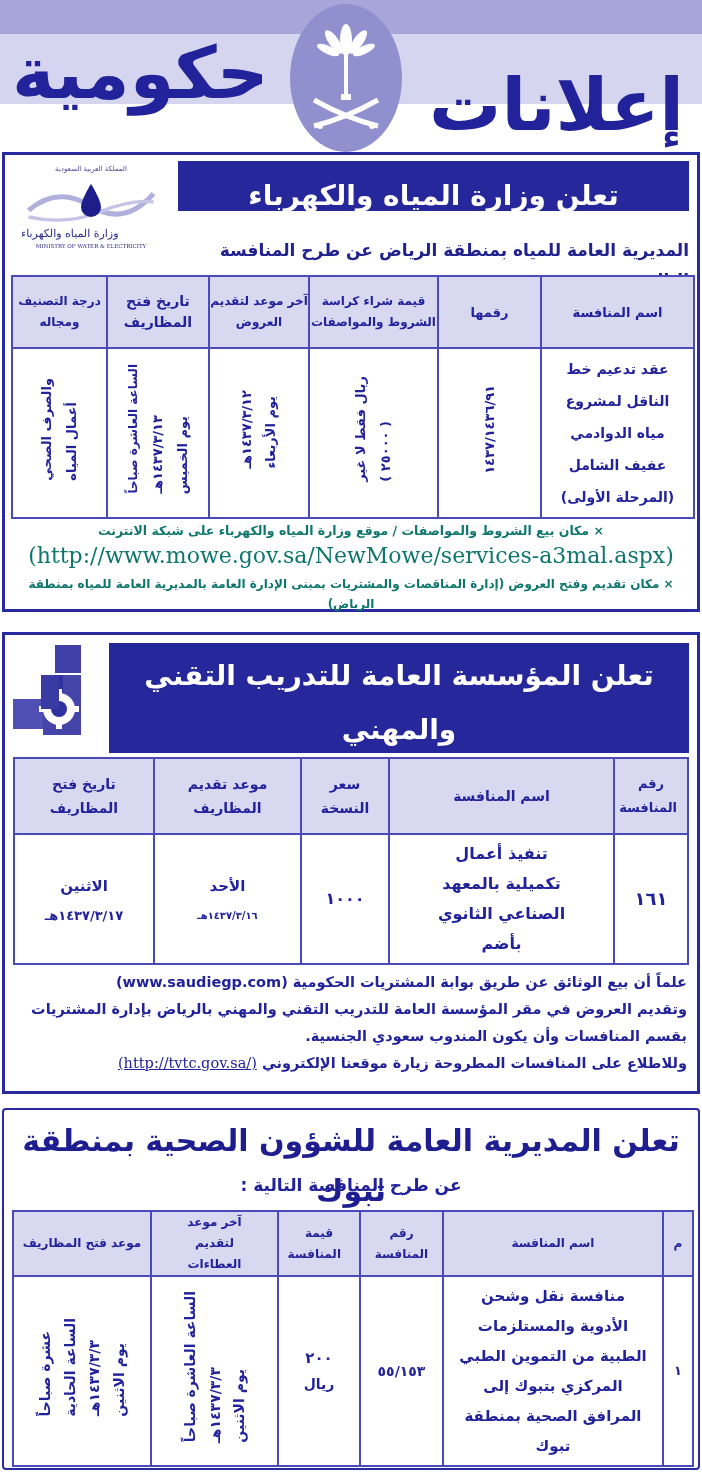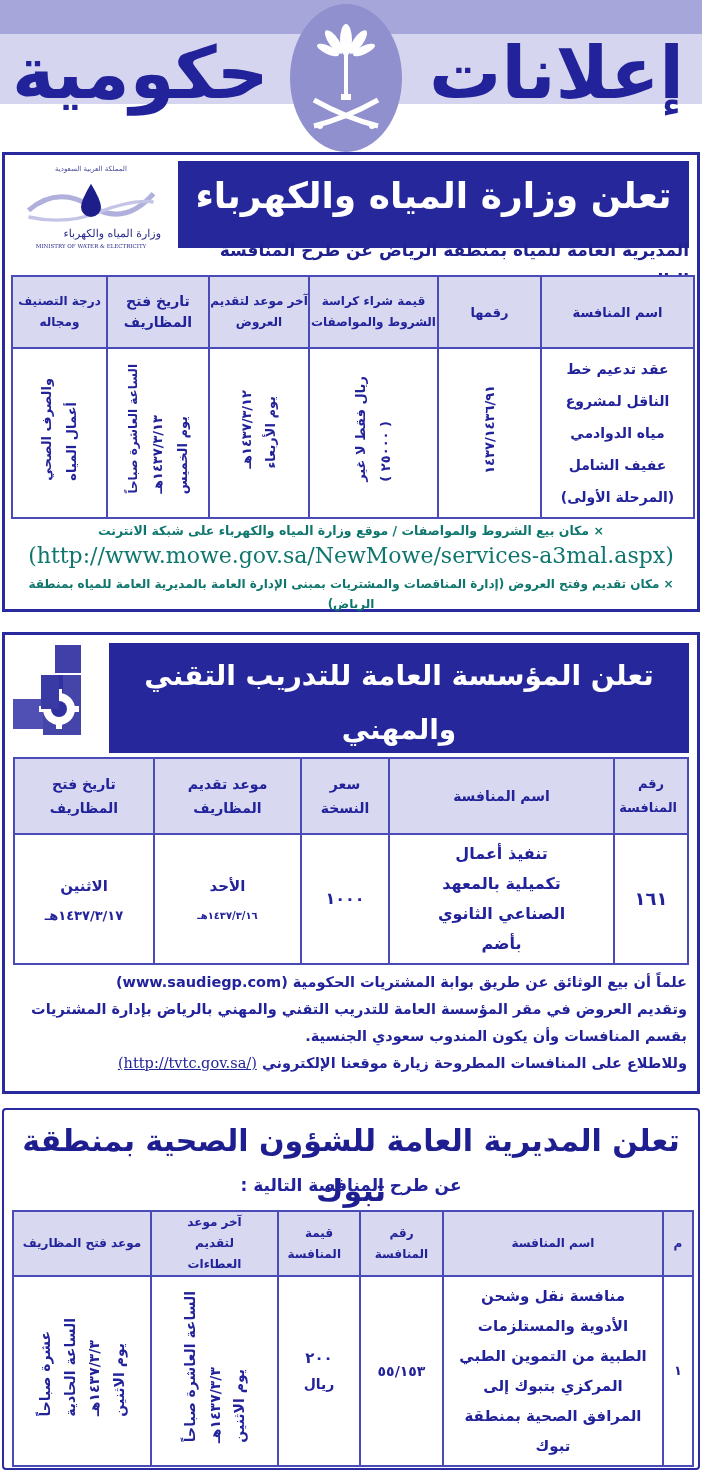--- a/index.html
+++ b/index.html
@@ -5,21 +5,21 @@
   * { box-sizing: border-box; margin: 0; padding: 0; }
   html, body { width: 702px; height: 1476px; background: #ffffff; overflow: hidden; }
   body { position: relative; font-family: "DejaVu Sans", sans-serif; color: #2a2a9a; direction: rtl; }
 
   
   .masthead { position: absolute; left: 0; top: 0; width: 702px; height: 140px; }
   .mh-band-top { position: absolute; left: 0; top: 0; width: 702px; height: 34px; background: #a6a6da; }
   .mh-band-mid { position: absolute; left: 0; top: 34px; width: 702px; height: 70px; background: #d5d5ef; }
   .mh-word { position: absolute; top: 30px; font-family: "DejaVu Sans", sans-serif; font-weight: bold;
              font-size: 72px; line-height: 86px; color: #22229a; letter-spacing: -2px; }
-  .mh-word.right { right: 18px; }
+  .mh-word.right { right: 18px; margin-top: 32px; }
   .mh-word.left { left: 12px; }
   .emblem { position: absolute; left: 290px; top: 4px; width: 112px; height: 148px; border-radius: 50%;
             background: #9090cf; display: flex; align-items: center; justify-content: center; }
   .emblem svg { width: 80px; height: 120px; }
 
   
   .section { position: absolute; left: 2px; width: 698px; border: 3px solid #2a2aa0; background: #fff; }
   .section.rounded { border-radius: 4px; border-width: 2px; border-color: #2a2aa0; }
 
   .title-bar { position: absolute; background: #27279c; color: #ffffff; text-align: center; font-weight: bold; }
@@ -72,25 +72,25 @@
 </div>
 
 <div class="section" style="top:152px; height:460px;padding-left:21px;">
   <div class="logo-water">
     <div style="position:absolute; left:10px; top:2px; width:140px; text-align:center; font-size:7px; color:#4a4a9a;">المملكة العربية السعودية</div>
     <svg viewBox="0 0 160 60" style="position:absolute; left:0; top:14px; width:160px; height:50px;">
       <path d="M5 40 Q40 10 80 35 T155 20" stroke="#b0b0dc" stroke-width="6" fill="none"></path>
       <path d="M5 48 Q50 58 90 42 T155 30" stroke="#c4c4e6" stroke-width="4" fill="none"></path>
       <path d="M80 8 Q92 28 92 36 A12 12 0 0 1 68 36 Q68 28 80 8 Z" fill="#1e1e8a"></path>
     </svg>
-    <div style="position:absolute; left:10px; top:64px; width:140px; text-align:right; font-size:11px; color:#2a2a8a; font-family:'DejaVu Serif', serif;">وزارة المياه والكهرباء</div>
+    <div style="position:absolute; left:10px; top:64px; width:140px; text-align:left; font-size:11px; color:#2a2a8a; font-family:'DejaVu Serif', serif;">وزارة المياه والكهرباء</div>
     <div style="position:absolute; left:10px; top:80px; width:140px; text-align:center; font-size:5.5px; color:#2a2a8a; direction:ltr; font-family:'DejaVu Serif', serif;">MINISTRY OF WATER &amp; ELECTRICITY</div>
   </div>
 
-  <div class="title-bar" style="left:0; right:0; margin-left:173px; margin-right:8px; top:6px; height:87px; font-size:36px; line-height:70px;">تعلن وزارة المياه والكهرباء</div>
+  <div class="title-bar" style="left:0; right:0; margin-left:173px; margin-right:8px; top:6px; height:50px; font-size:28px; line-height:70px;">تعلن وزارة المياه والكهرباء</div>
   <div class="subtitle" style="left:170px; right:8px; top:80px; height:30px; font-size:17px; line-height:30px; text-align:right;">المديرية العامة للمياه بمنطقة الرياض عن طرح المنافسة التالية:</div>
 
   <table class="grid" style="left:6px; top:120px; width:682px; height:236px;">
     <colgroup>
       <col style="width:153px">
         <col style="width:103px">
         <col style="width:129px">
       <col style="width:100px">
         <col style="width:102px">
         <col style="width:95px">

